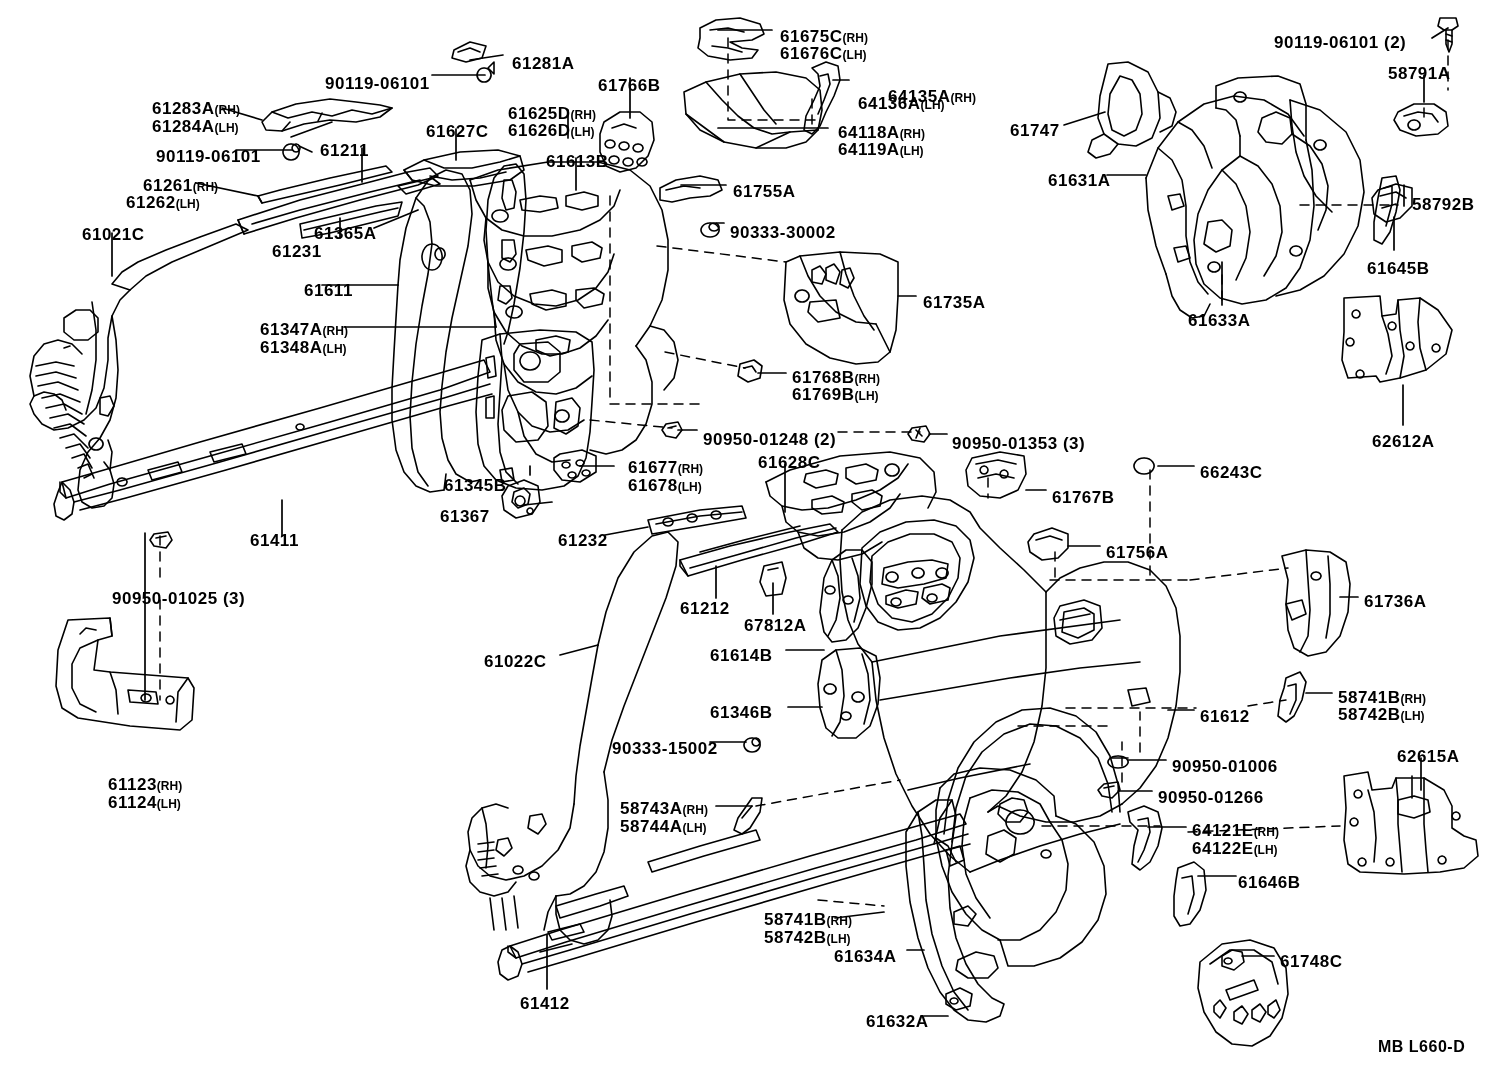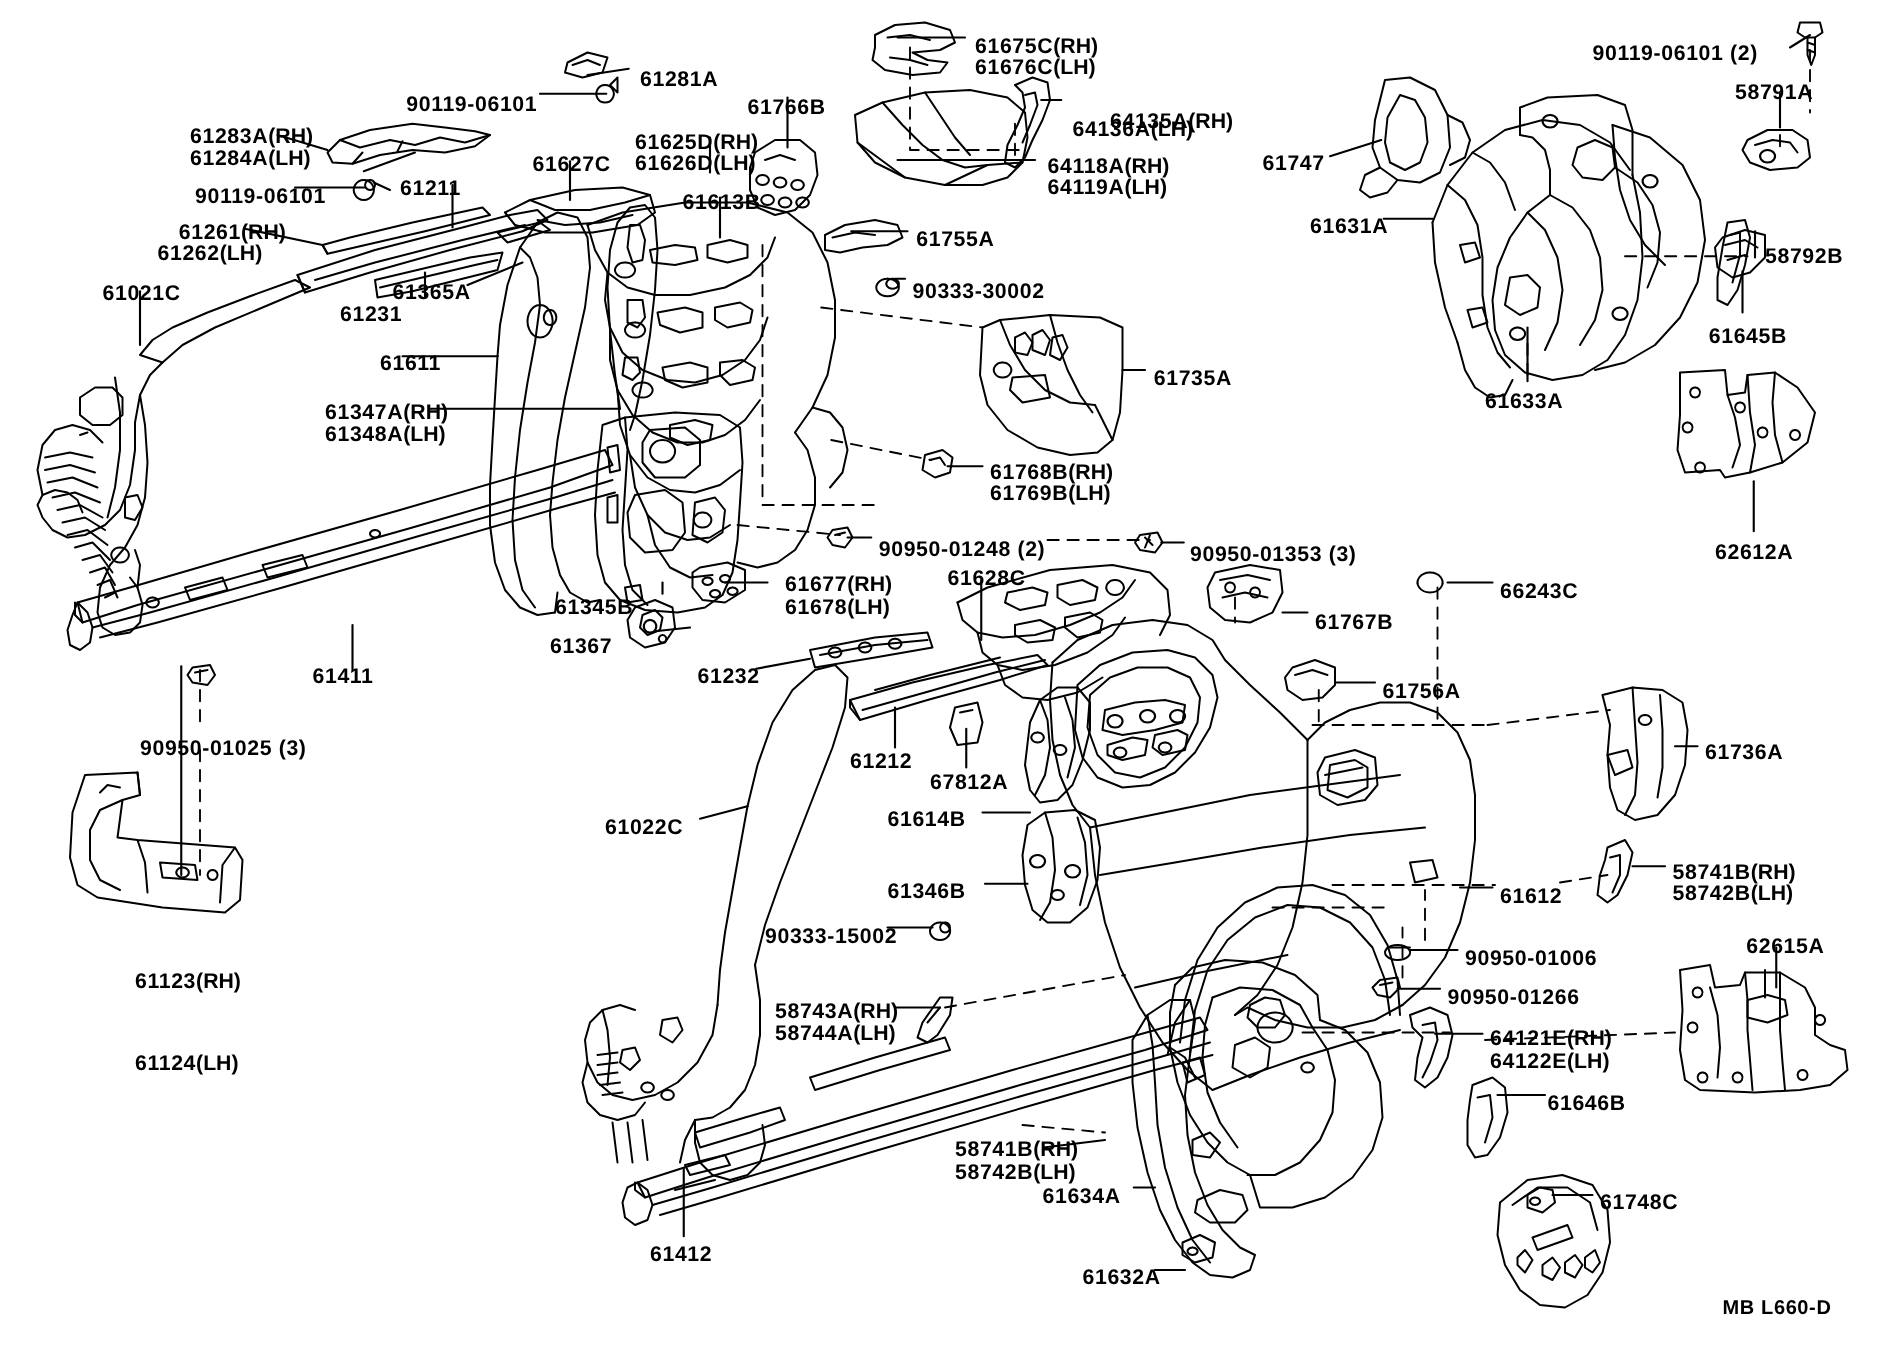--- a/index.html
+++ b/index.html
@@ -6,21 +6,21 @@
   #sheet{
     position:relative;width:1504px;height:1076px;background:#ffffff;
     font-family:"Liberation Sans", sans-serif;overflow:hidden;
   }
   #artwork{position:absolute;left:0;top:0;width:1504px;height:1076px;}
   .lbl{
     position:absolute;white-space:nowrap;color:#000;
     font-family:"Liberation Sans", sans-serif;
     font-weight:bold;font-size:17px;letter-spacing:0.5px;line-height:17px;
   }
-  .lbl .sub{font-size:17px;letter-spacing:0px;}
+  .lbl .sub{font-size:12px;letter-spacing:0px;}
   .lbl.two{line-height:19px;}
   .footer{
     position:absolute;font-family:"Liberation Sans", sans-serif;
     font-weight:bold;font-size:16px;color:#000;letter-spacing:0.5px;
   }
 </style>
 </head>
 <body>
 
 <div id="sheet">
@@ -813,21 +813,21 @@
       <div class="lbl" style="left: 952px; top: 435px;"><span>90950-01353</span><span class="qty"> (3)</span></div>
       <div class="lbl two" style="left: 628px; top: 458px;"><span>61677</span><span class="sub">(RH)</span></div>
       <div class="lbl two" style="left: 628px; top: 476px;"><span>61678</span><span class="sub">(LH)</span></div>
       <div class="lbl" style="left: 758px; top: 454px;"><span>61628C</span></div>
       <div class="lbl" style="left: 444px; top: 477px;"><span>61345B</span></div>
       <div class="lbl" style="left: 440px; top: 508px;"><span>61367</span></div>
       <div class="lbl" style="left: 558px; top: 532px;"><span>61232</span></div>
       <div class="lbl" style="left: 250px; top: 532px;"><span>61411</span></div>
       <div class="lbl" style="left: 112px; top: 590px;"><span>90950-01025</span><span class="qty"> (3)</span></div>
       <div class="lbl two" style="left: 108px; top: 775px;"><span>61123</span><span class="sub">(RH)</span></div>
-      <div class="lbl two" style="left: 108px; top: 841px;"><span>61124</span><span class="sub">(LH)</span></div>
+      <div class="lbl two" style="left: 108px; top: 793px;"><span>61124</span><span class="sub">(LH)</span></div>
       <div class="lbl" style="left: 1052px; top: 489px;"><span>61767B</span></div>
       <div class="lbl" style="left: 1200px; top: 464px;"><span>66243C</span></div>
       <div class="lbl" style="left: 1106px; top: 544px;"><span>61756A</span></div>
       <div class="lbl" style="left: 1364px; top: 593px;"><span>61736A</span></div>
       <div class="lbl" style="left: 680px; top: 600px;"><span>61212</span></div>
       <div class="lbl" style="left: 744px; top: 617px;"><span>67812A</span></div>
       <div class="lbl" style="left: 484px; top: 653px;"><span>61022C</span></div>
       <div class="lbl" style="left: 710px; top: 647px;"><span>61614B</span></div>
       <div class="lbl" style="left: 710px; top: 704px;"><span>61346B</span></div>
       <div class="lbl" style="left: 612px; top: 740px;"><span>90333-15002</span></div>

